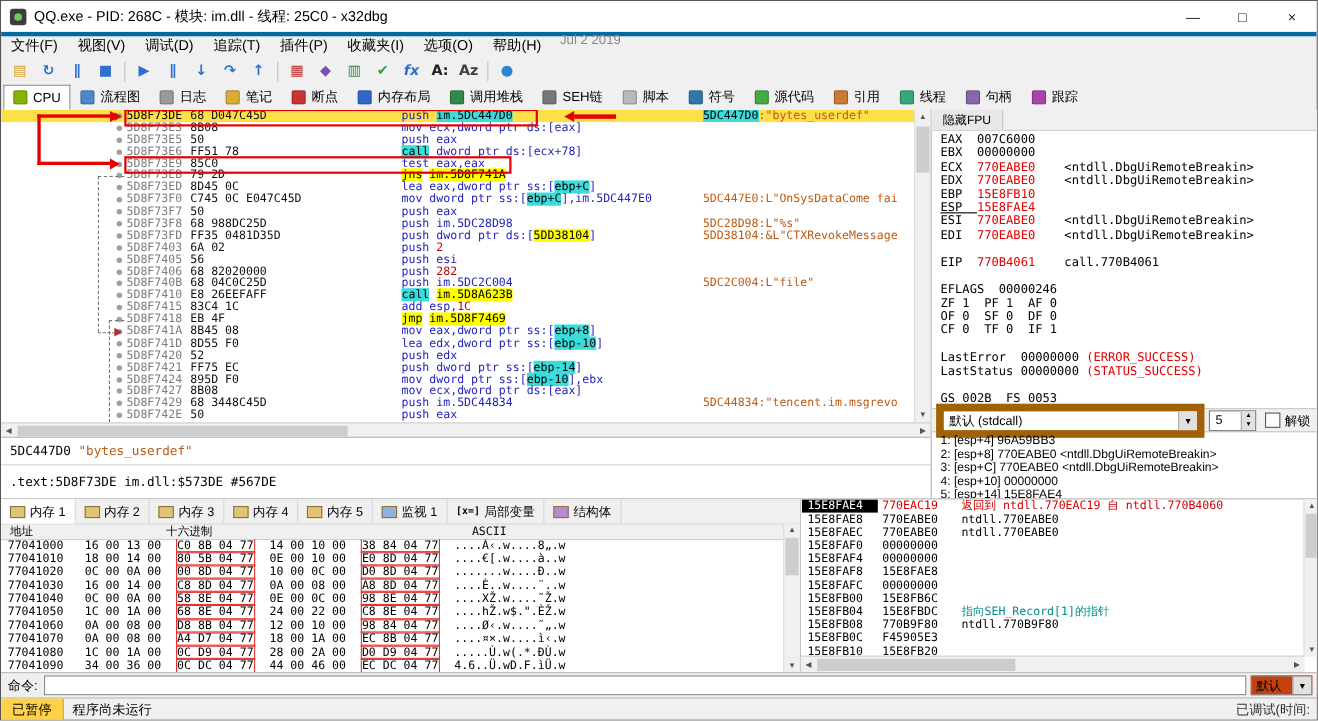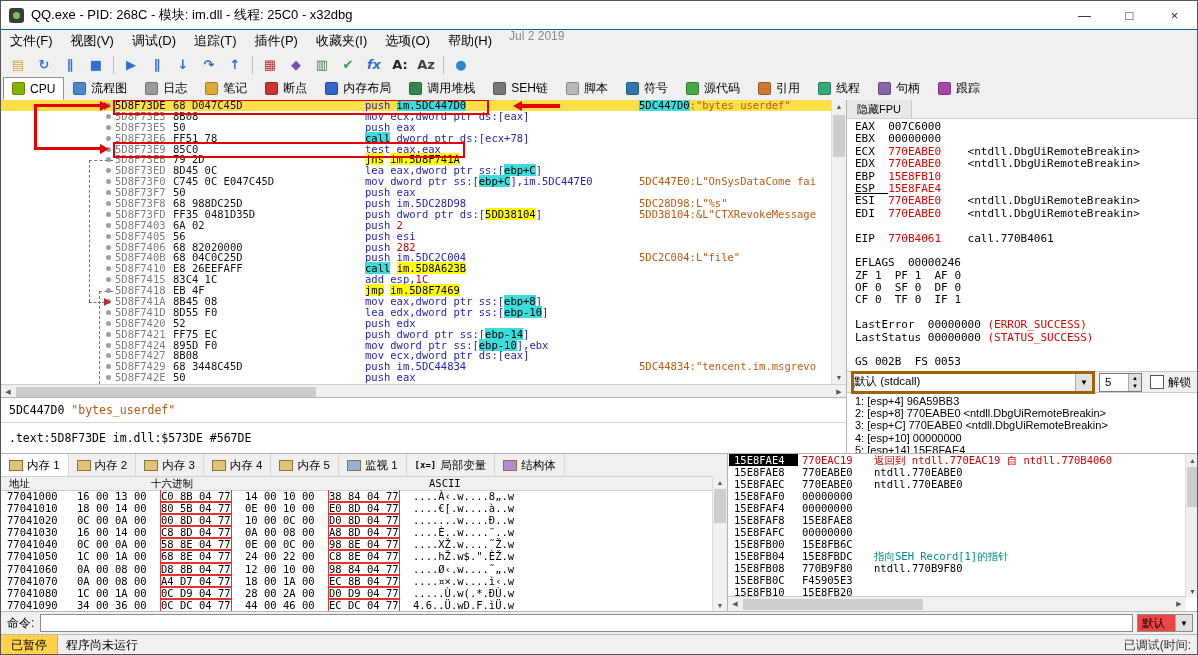--- a/index.html
+++ b/index.html
@@ -1,18 +1,18 @@
 <!DOCTYPE html>
 <html><head>
 <meta charset="utf-8">
 <style>
   html,body{margin:0;padding:0;background:#c9c9c9}
   #win{position:relative;width:1198px;height:655px;background:#f0f0f0;font-family:"Liberation Sans",sans-serif;color:#000;overflow:hidden;box-sizing:border-box;border:1px solid #565656}
   
-  #titlebar{position:absolute;top:0;left:0;right:0;height:28px;background:#fff;display:flex;align-items:center;border-bottom:1px solid #0369a1}
+  #titlebar{position:absolute;top:0;left:0;right:0;height:28px;background:#fff;display:flex;align-items:center;border-bottom:4px solid #0369a1}
   .appicon{width:15px;height:15px;margin:0 7px 0 8px;background:#3c3c3c;border-radius:3px;position:relative;flex:0 0 15px}
   .appicon:after{content:"";position:absolute;left:4px;top:4px;width:7px;height:7px;background:#79c257;border-radius:50%}
   #title{font-size:13px;white-space:nowrap}
   #winbtns{margin-left:auto;display:flex;height:100%}
   .wbtn{width:45px;height:100%;display:flex;align-items:center;justify-content:center;font-size:13px;color:#222}
   
   #menubar{position:absolute;top:28px;left:0;right:0;height:23px;display:flex;align-items:flex-start;font-size:13px}
   #menu-items{display:flex;height:100%}
   .mitem{padding:0 9px;height:100%;display:flex;align-items:center;white-space:nowrap}
   #menudate{color:#8a8a8a;margin-left:8px;font-size:12px}
@@ -66,21 +66,21 @@
   
   #rightcol{position:absolute;top:99px;left:845px;width:353px;height:353px;background:#fff;border-left:1px solid #b4b4b4;box-sizing:border-box}
   #fpubar{height:18px;background:#f0f0f0;border-bottom:1px solid #d0d0d0;display:flex;align-items:center}
   #fpubtn{font-size:11px;padding:0 10px;height:100%;display:flex;align-items:center;background:#e8e8e8;border-right:1px solid #c8c8c8}
   #registers{height:250px;overflow:hidden;padding-top:2px}
   .regline{height:12.4px;line-height:12.4px;font-family:"DejaVu Sans Mono",monospace;font-size:11px;white-space:pre;padding-left:8px}
   .rg-n{font-weight:normal}
   .rg-u{text-decoration:underline}
   .rg-vr{color:#e00000}
   #convrow{height:22px;border-top:1px solid #c8c8c8;border-bottom:1px solid #c8c8c8;display:flex;align-items:center;padding:0 4px;background:#f0f0f0;box-sizing:border-box}
-  .combo{flex:1;height:17px;background:#fff;border:3px solid #a16207;display:flex;align-items:flex-start;font-size:11.5px;}
+  .combo{flex:1;height:17px;background:#fff;border:7px solid #a16207;display:flex;align-items:center;font-size:11.5px;padding-left:5px}
   .combo-arrow{margin-left:auto;width:16px;height:100%;display:flex;align-items:center;justify-content:center;background:#e1e1e1;border-left:1px solid #aaa;font-size:8px}
   .spin{width:36px;height:17px;margin-left:4px;background:#fff;border:1px solid #7a7a7a;display:flex;align-items:center;font-size:11.5px;padding-left:5px;position:relative}
   .spin-arrows{position:absolute;right:0;top:0;bottom:0;width:12px;display:flex;flex-direction:column;border-left:1px solid #aaa;background:#e1e1e1}
   .spin-arrows span{flex:1;font-size:6px;display:flex;align-items:center;justify-content:center}
   .chk{width:12px;height:12px;border:1px solid #555;background:#fff;margin:0 4px 0 8px;flex:0 0 12px}
   #unlock-label{font-size:11.5px;white-space:nowrap;padding-right:4px}
   #args{height:61px;padding-top:2px}
   .argline{height:12.2px;line-height:12.2px;font-family:Liberation Sans, sans-serif;font-size:11px;padding-left:8px;white-space:pre}
   
   #bottom{position:absolute;top:452px;left:0;width:1198px;height:158px;border-top:1px solid #b4b4b4;background:#fff;box-sizing:border-box}
@@ -108,21 +108,21 @@
   .stval{flex:0 0 72px;padding-left:4px}
   .st-red{color:#d00000}
   .st-teal{color:#008b8b}
   .stnote{flex:1;overflow:hidden}
   #stack-vscroll{position:absolute;right:0;top:0;width:13px;bottom:14px;border-left:1px solid #dcdcdc}
   #stack-hscroll{position:absolute;left:0;right:13px;bottom:0;height:14px;background:#f0f0f0;border-top:1px solid #cfcfcf}
   
   #cmdbar{position:absolute;top:610px;left:0;right:0;height:23px;background:#f0f0f0;border-top:1px solid #b9b9b9;display:flex;align-items:center;font-size:12px;box-sizing:border-box}
   #cmd-label{padding:0 6px;white-space:nowrap}
   #cmd-input{flex:1;height:16px;border:1px solid #8a8a8a;background:#fff;font-size:12px;font-family:"DejaVu Sans Mono",monospace;padding:0 3px;outline:none}
-  #cmd-combo{width:56px;height:18px;margin:0 4px;background:#ef4444;border:1px solid #8a8a8a;display:flex;align-items:center;font-size:11.5px;padding-left:4px;box-sizing:border-box}
+  #cmd-combo{width:56px;height:18px;margin:0 4px;background:#c2410c;border:1px solid #8a8a8a;display:flex;align-items:center;font-size:11.5px;padding-left:4px;box-sizing:border-box}
   #statusbar{position:absolute;top:633px;left:0;right:0;height:22px;background:#f0f0f0;border-top:1px solid #b9b9b9;display:flex;align-items:center;font-size:12px;box-sizing:border-box}
   #status-state{background:#ffd24a;height:100%;display:flex;align-items:center;padding:0 10px;border-right:1px solid #c8b030;white-space:nowrap}
   #status-msg{padding-left:8px;white-space:nowrap}
   #status-right{margin-left:auto;padding-right:6px;color:#333;white-space:nowrap}
 </style>
 </head>
 <body>
 
 <div id="win">
 

